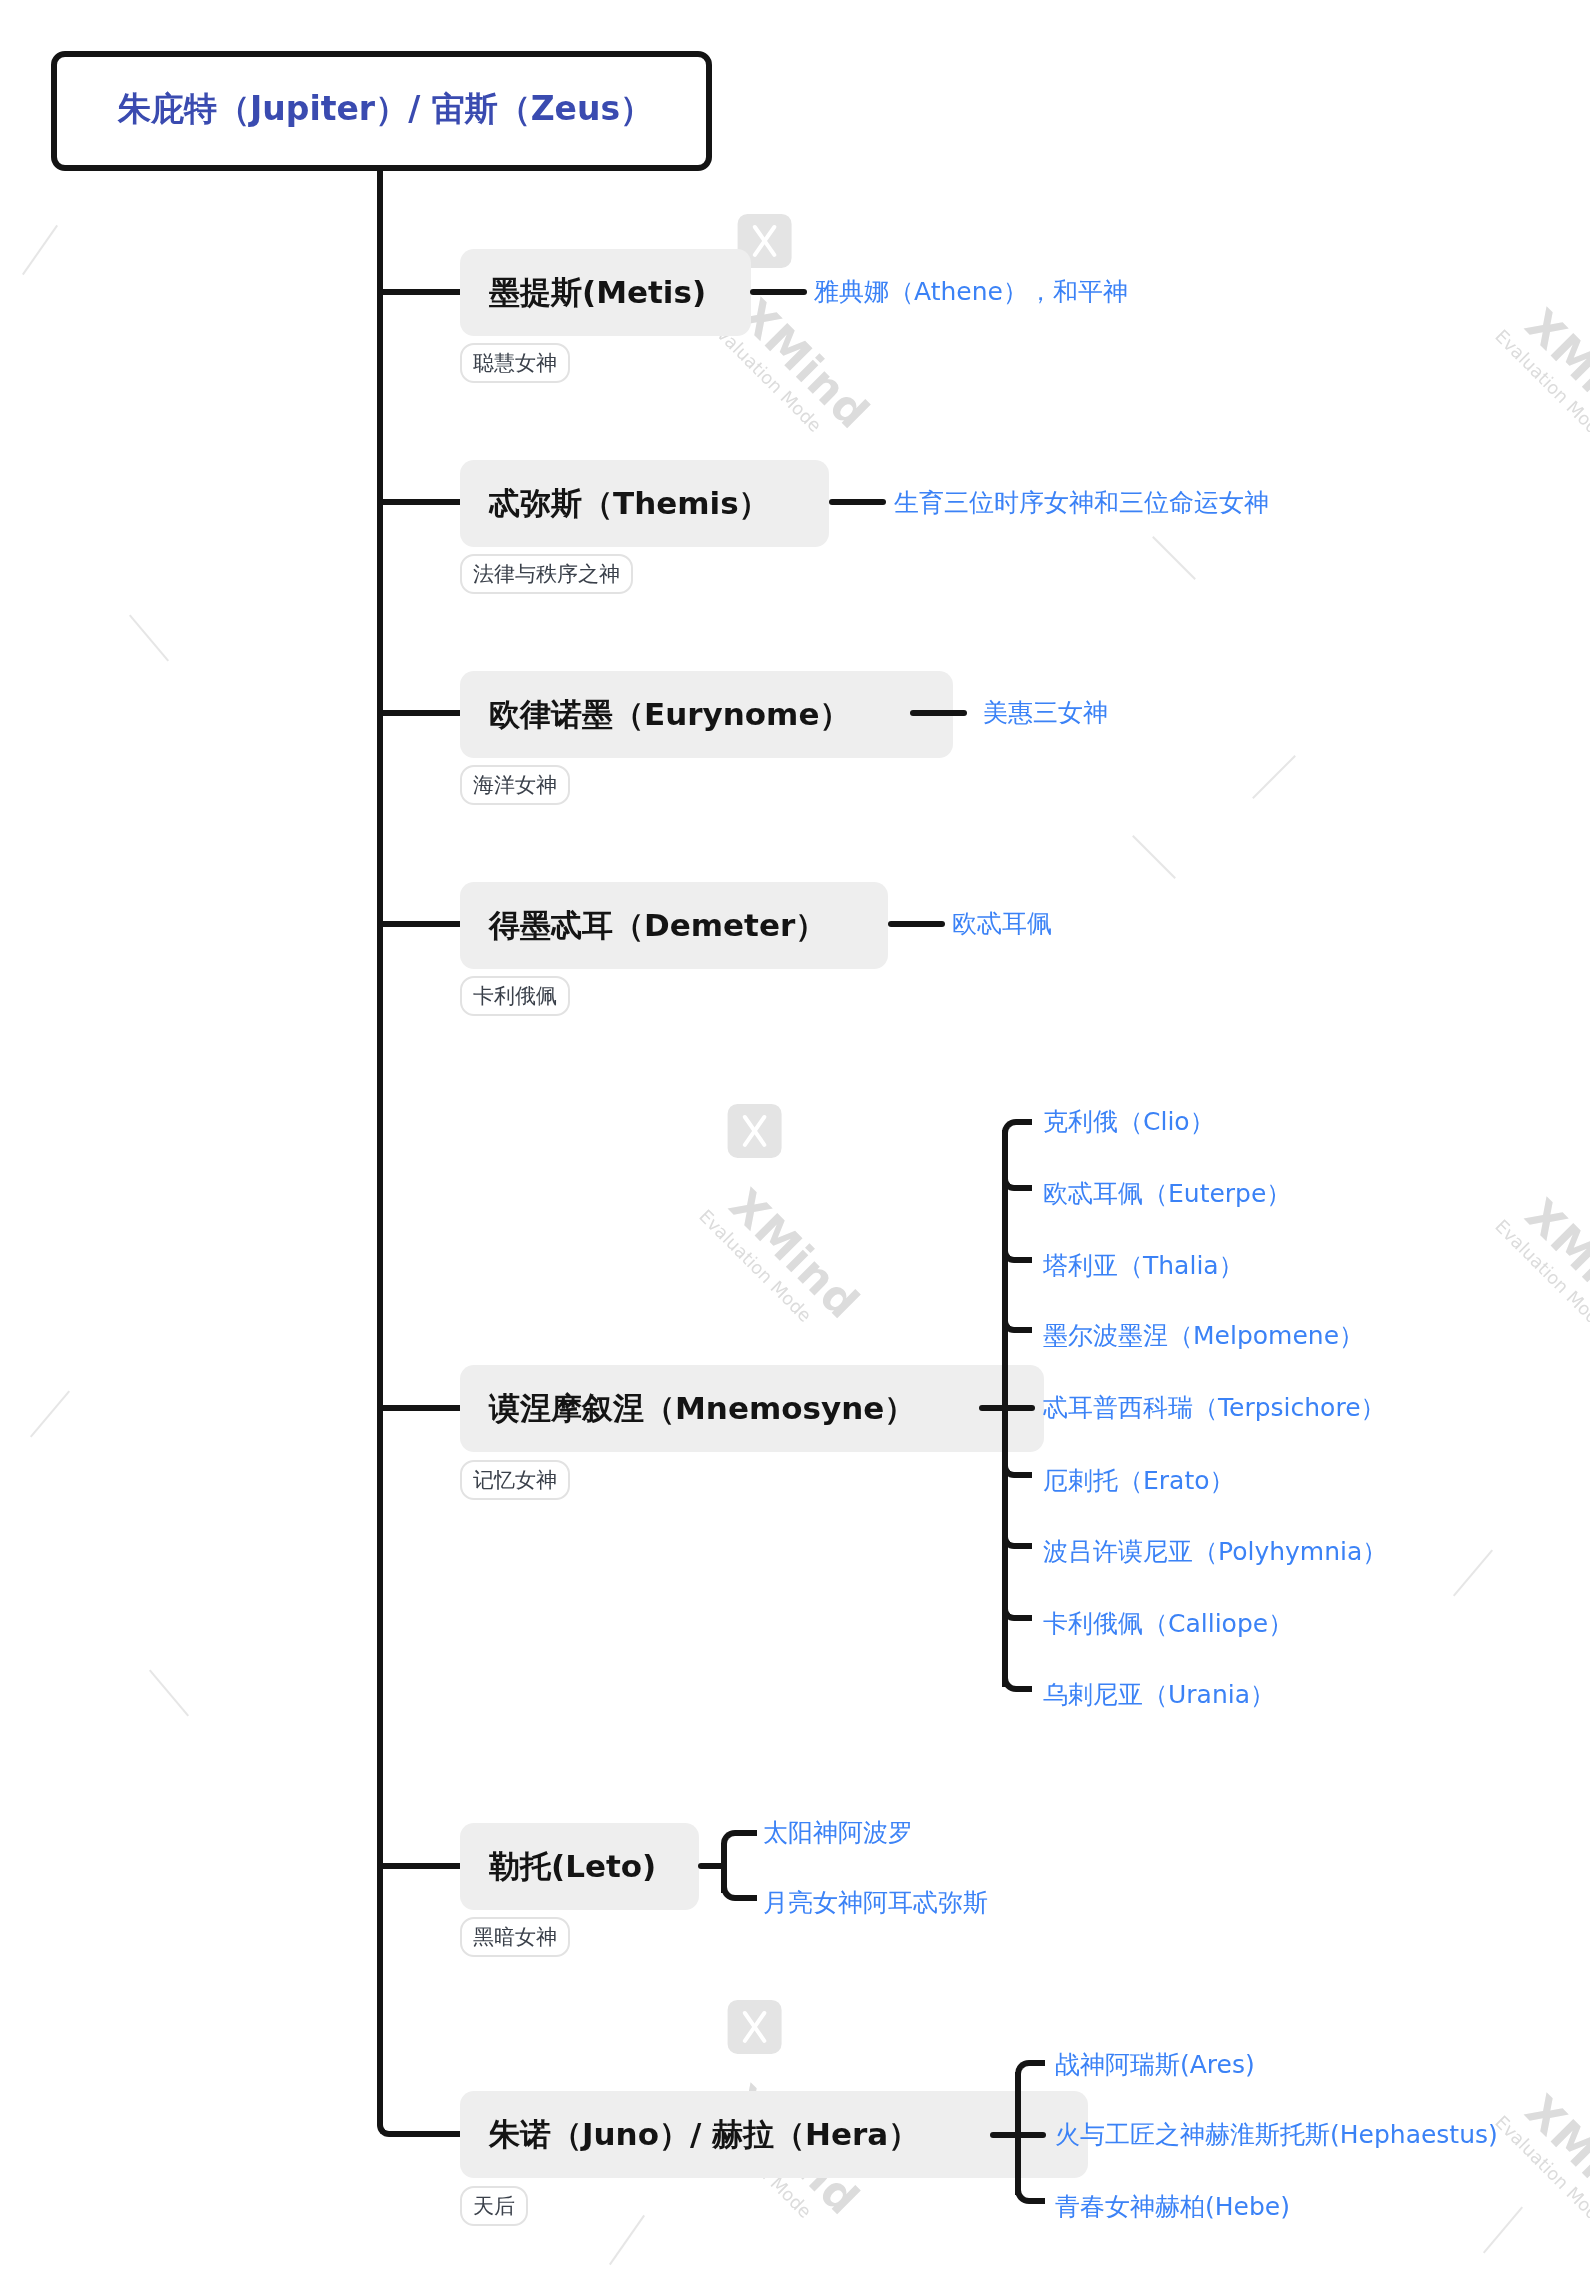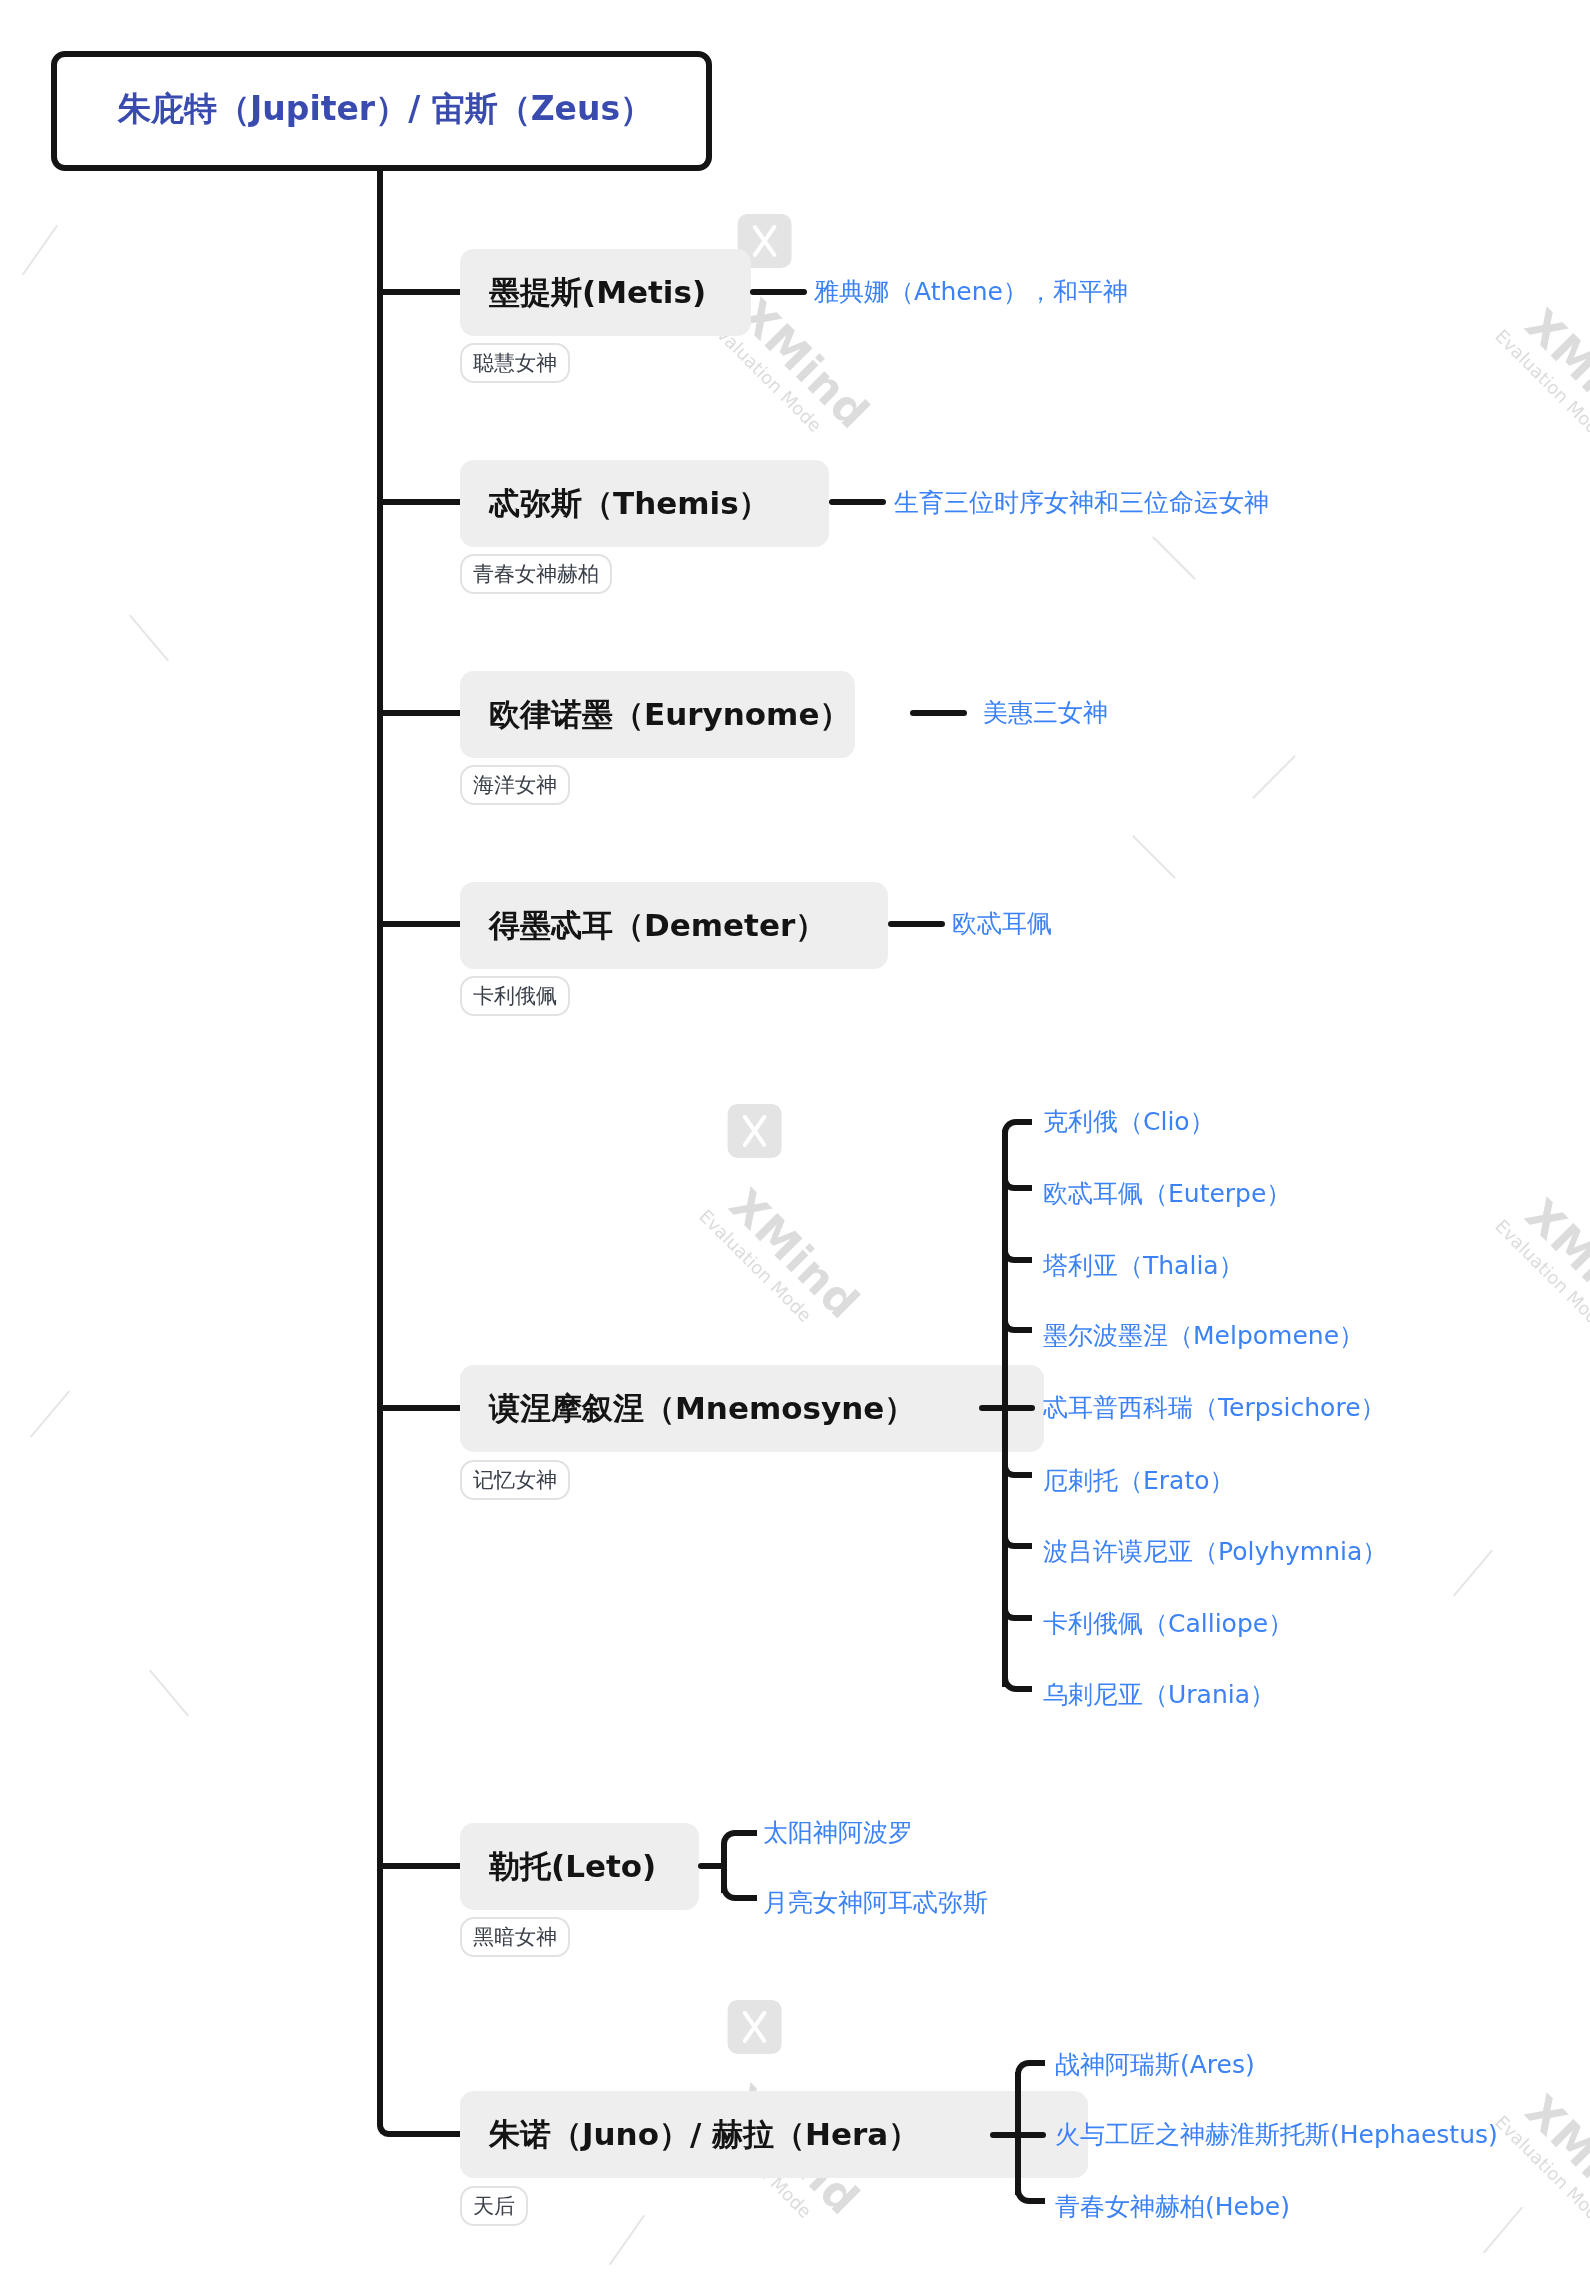--- a/index.html
+++ b/index.html
@@ -89,26 +89,26 @@
 <div class="tag" style="top:343px">
   <span>聪慧女神</span>
 </div>
 <div class="hline" style="left:750px;top:289px;width:57px"></div>
 <div class="leaf" style="left:814px;top:277px">雅典娜（Athene），和平神</div>
 
 <div class="node" style="top:460px;width:369px">
   <span>忒弥斯（Themis）</span>
 </div>
 <div class="tag" style="top:554px">
-  <span>青春女神赫柏</span>
+  <span>法律与秩序之神</span>
 </div>
 <div class="hline" style="left:829px;top:499px;width:57px"></div>
 <div class="leaf" style="left:894px;top:488px">生育三位时序女神和三位命运女神</div>
 
-<div class="node" style="top:671px;width:395px">
+<div class="node" style="top:671px;width:493px">
   <span>欧律诺墨（Eurynome）</span>
 </div>
 <div class="tag" style="top:765px">
   <span>海洋女神</span>
 </div>
 <div class="hline" style="left:910px;top:710px;width:57px"></div>
 <div class="leaf" style="left:983px;top:698px">美惠三女神</div>
 
 <div class="node" style="top:882px;width:428px">
   <span>得墨忒耳（Demeter）</span>

